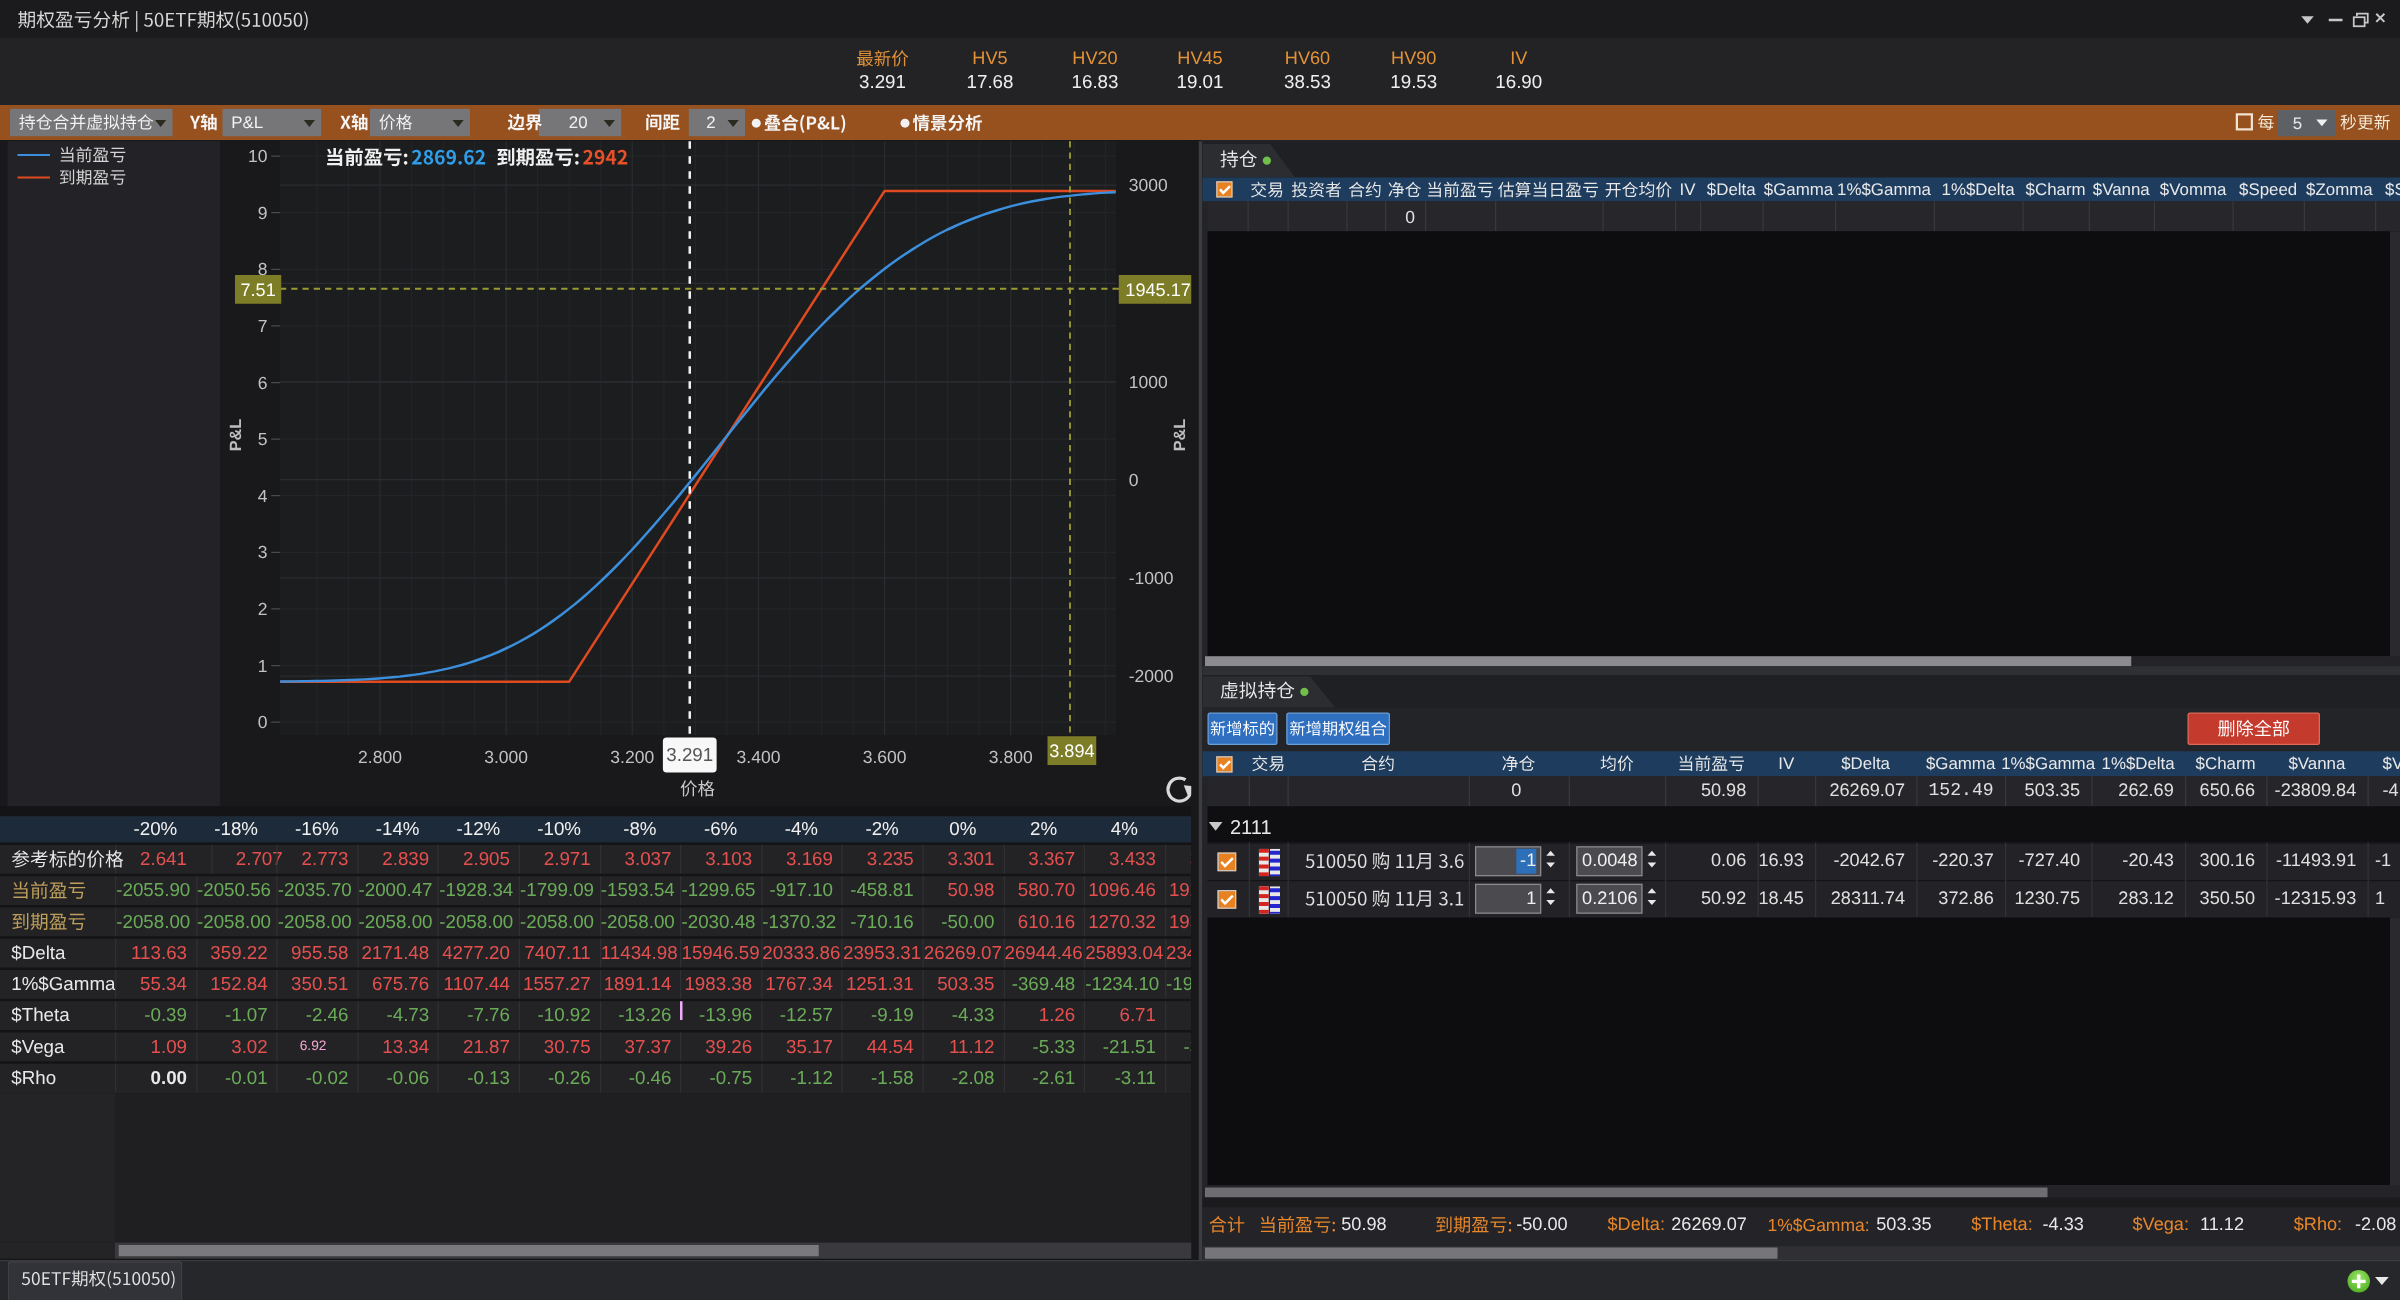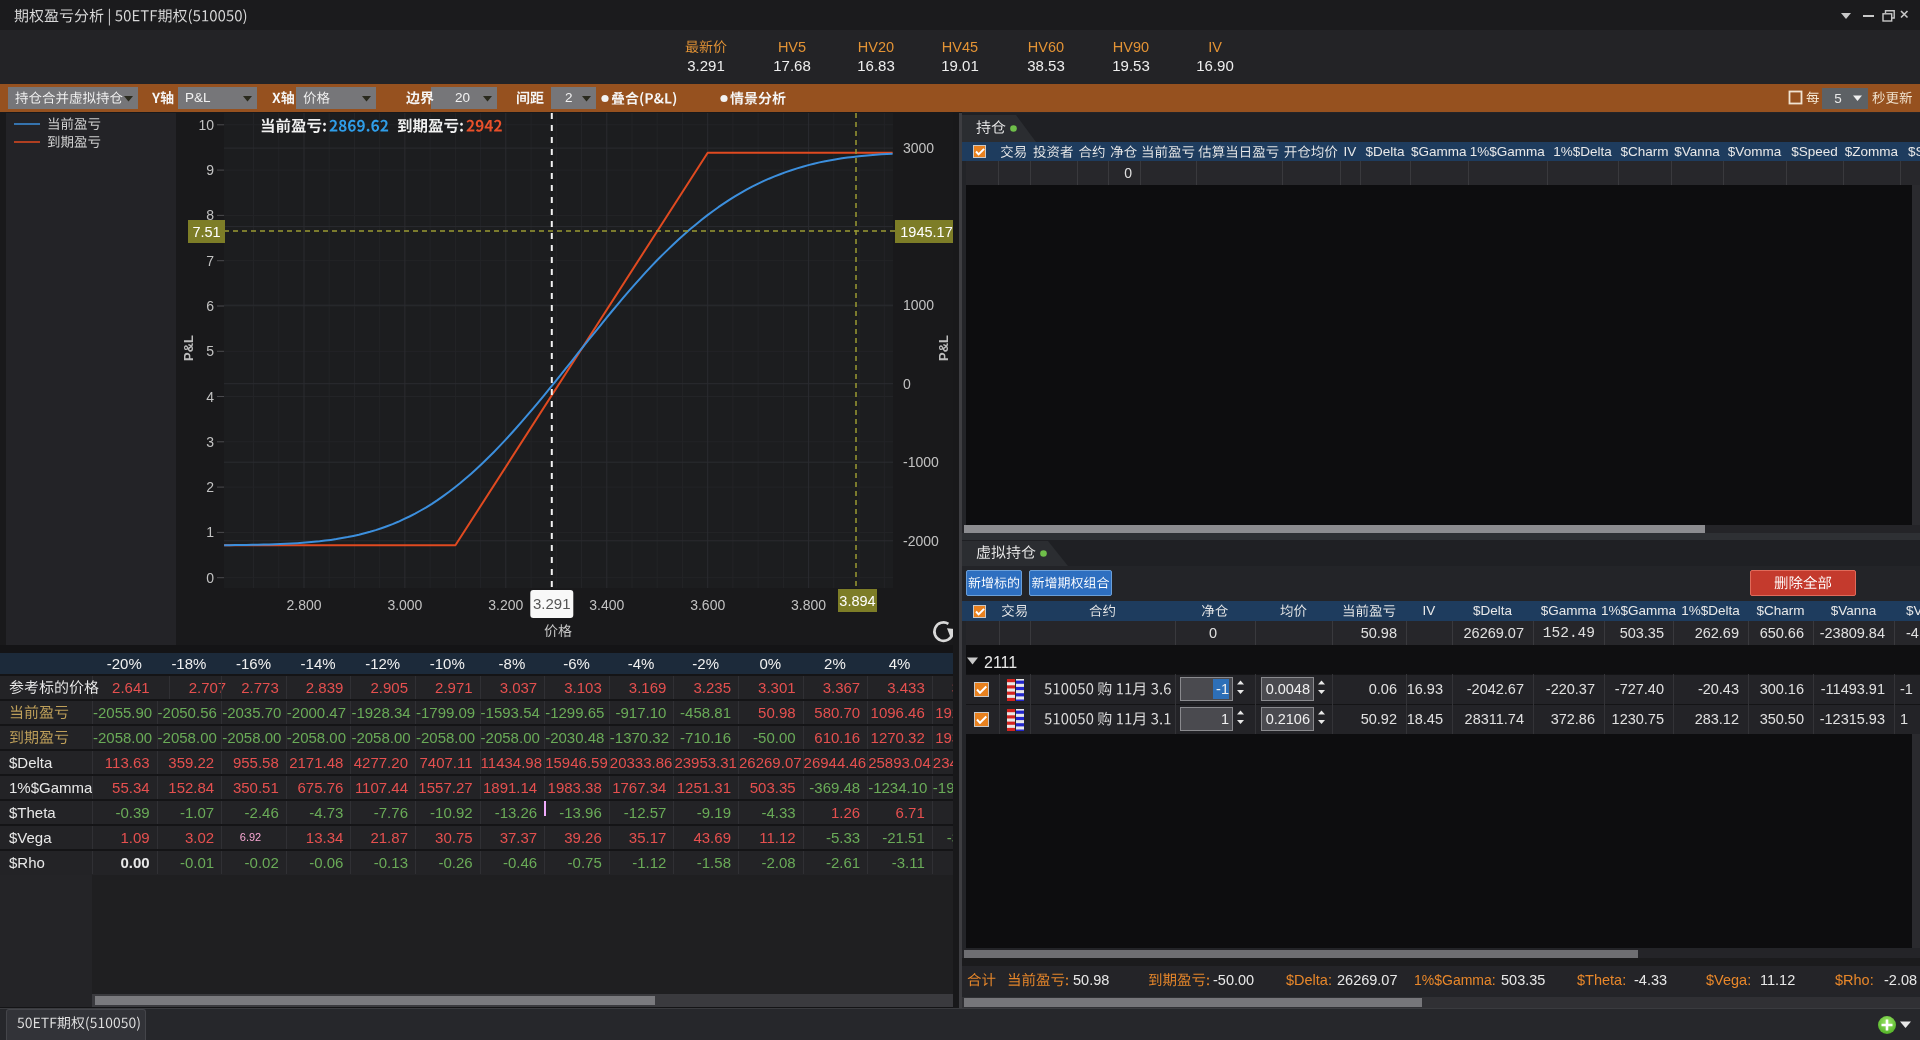--- a/index.html
+++ b/index.html
@@ -200,21 +200,21 @@
       <div class="abs" style="left:9px;top:173.0px;width:83px;height:23px;line-height:23px;font-size:15px;color:#e8e8e8;">$Vega</div>
       <div class="abs" style="left:92.0px;top:173.0px;width:57.6px;height:23px;line-height:23px;text-align:right;font-size:15px;color:#e5504f;border-left:1px solid #303034;padding-right:0;">1.09</div>
       <div class="abs" style="left:156.6px;top:173.0px;width:57.6px;height:23px;line-height:23px;text-align:right;font-size:15px;color:#e5504f;border-left:1px solid #303034;padding-right:0;">3.02</div>
       <div class="abs" style="left:221.2px;top:173.0px;width:57.6px;height:23px;line-height:23px;text-align:center;font-size:11px;color:#f9a8d4;border-left:1px solid #303034;padding-right:0;">6.92</div>
       <div class="abs" style="left:285.8px;top:173.0px;width:57.6px;height:23px;line-height:23px;text-align:right;font-size:15px;color:#e5504f;border-left:1px solid #303034;padding-right:0;">13.34</div>
       <div class="abs" style="left:350.4px;top:173.0px;width:57.6px;height:23px;line-height:23px;text-align:right;font-size:15px;color:#e5504f;border-left:1px solid #303034;padding-right:0;">21.87</div>
       <div class="abs" style="left:415.0px;top:173.0px;width:57.6px;height:23px;line-height:23px;text-align:right;font-size:15px;color:#e5504f;border-left:1px solid #303034;padding-right:0;">30.75</div>
       <div class="abs" style="left:479.6px;top:173.0px;width:57.6px;height:23px;line-height:23px;text-align:right;font-size:15px;color:#e5504f;border-left:1px solid #303034;padding-right:0;">37.37</div>
       <div class="abs" style="left:544.2px;top:173.0px;width:57.6px;height:23px;line-height:23px;text-align:right;font-size:15px;color:#e5504f;border-left:1px solid #303034;padding-right:0;">39.26</div>
       <div class="abs" style="left:608.8px;top:173.0px;width:57.6px;height:23px;line-height:23px;text-align:right;font-size:15px;color:#e5504f;border-left:1px solid #303034;padding-right:0;">35.17</div>
-      <div class="abs" style="left:673.4px;top:173.0px;width:57.6px;height:23px;line-height:23px;text-align:right;font-size:15px;color:#e5504f;border-left:1px solid #303034;padding-right:0;">43.69</div>
+      <div class="abs" style="left:673.4px;top:173.0px;width:57.6px;height:23px;line-height:23px;text-align:right;font-size:15px;color:#e5504f;border-left:1px solid #303034;padding-right:0;">44.54</div>
       <div class="abs" style="left:738.0px;top:173.0px;width:57.6px;height:23px;line-height:23px;text-align:right;font-size:15px;color:#e5504f;border-left:1px solid #303034;padding-right:0;">11.12</div>
       <div class="abs" style="left:802.6px;top:173.0px;width:57.6px;height:23px;line-height:23px;text-align:right;font-size:15px;color:#6aab58;border-left:1px solid #303034;padding-right:0;">-5.33</div>
       <div class="abs" style="left:867.2px;top:173.0px;width:57.6px;height:23px;line-height:23px;text-align:right;font-size:15px;color:#6aab58;border-left:1px solid #303034;padding-right:0;">-21.51</div>
       <div class="abs" style="left:931.8px;top:173.0px;width:57.6px;height:23px;line-height:23px;text-align:right;font-size:15px;color:#6aab58;border-left:1px solid #303034;padding-right:0;">-37.84</div>
       <div class="abs" style="left:0;top:196.0px;width:996px;height:25px;border-top:2px solid #141416;"></div>
       <div class="abs" style="left:9px;top:198.0px;width:83px;height:23px;line-height:23px;font-size:15px;color:#e8e8e8;">$Rho</div>
       <div class="abs" style="left:92.0px;top:198.0px;width:57.6px;height:23px;line-height:23px;text-align:right;font-size:15px;color:#e8e8e8;font-weight:bold;border-left:1px solid #303034;padding-right:0;">0.00</div>
       <div class="abs" style="left:156.6px;top:198.0px;width:57.6px;height:23px;line-height:23px;text-align:right;font-size:15px;color:#6aab58;border-left:1px solid #303034;padding-right:0;">-0.01</div>
       <div class="abs" style="left:221.2px;top:198.0px;width:57.6px;height:23px;line-height:23px;text-align:right;font-size:15px;color:#6aab58;border-left:1px solid #303034;padding-right:0;">-0.02</div>
       <div class="abs" style="left:285.8px;top:198.0px;width:57.6px;height:23px;line-height:23px;text-align:right;font-size:15px;color:#6aab58;border-left:1px solid #303034;padding-right:0;">-0.06</div>

